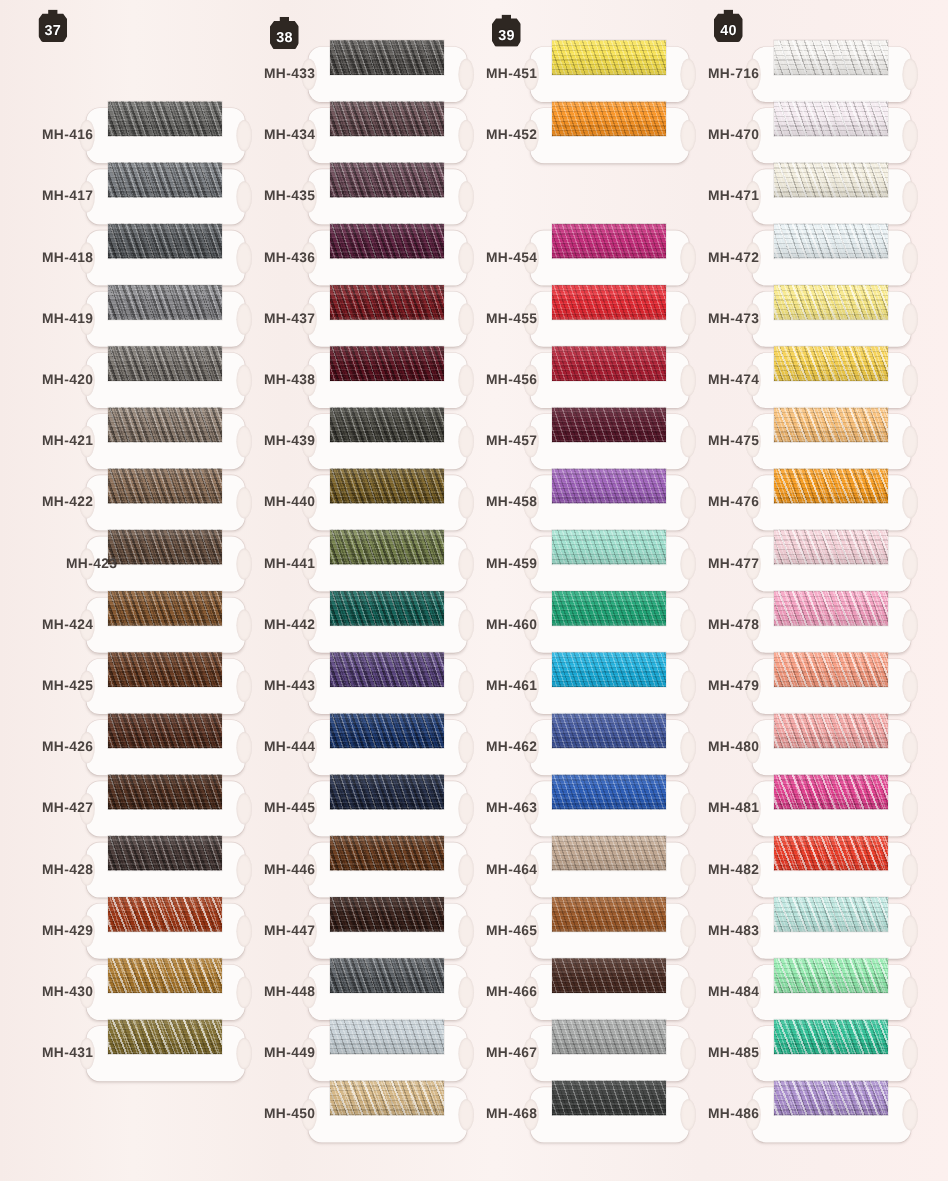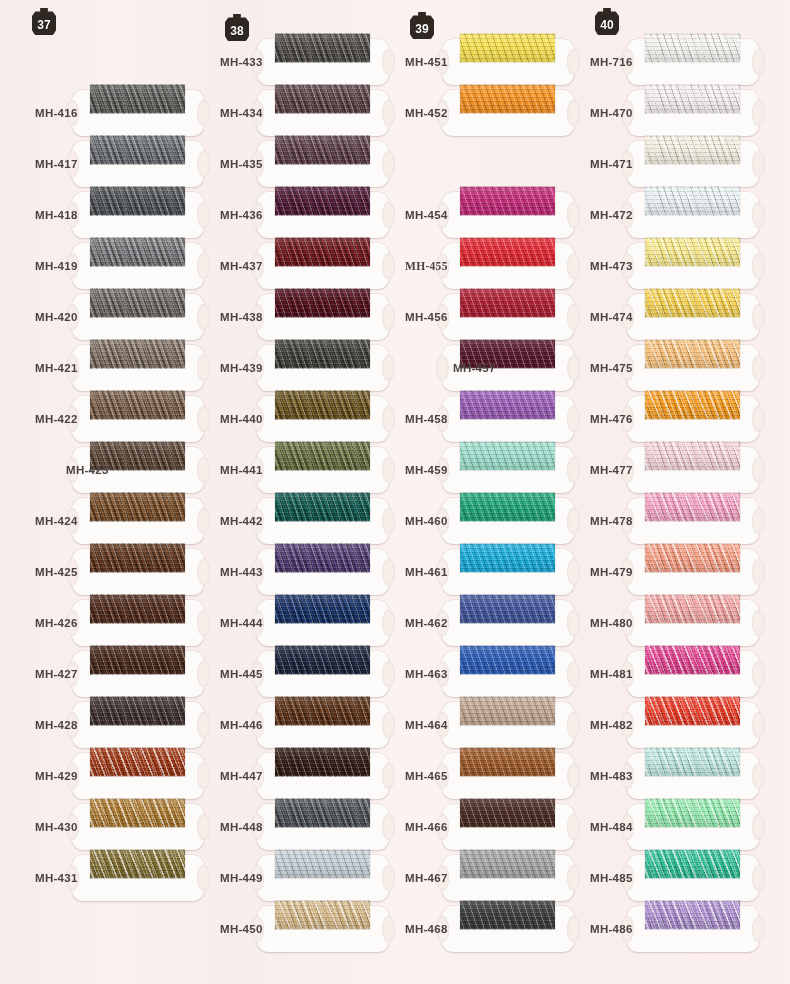--- a/index.html
+++ b/index.html
@@ -237,21 +237,21 @@
       </div>
       <div class="row" style="top: 444.5px; height: 51px;">
         <div class="card" style="left: 72px; width: 132px; height: 46px; top: 50%; margin-top: -23px;"></div>
         <div class="swatch heather" title="MH-423" style="left: 90px; width: 95px; height: 29px; margin-top: -14.5px;">
           <div class="base" style="background: rgb(107, 82, 65);"></div>
           <div class="blend"></div>
           <div class="twist"></div>
           <div class="strands"></div>
           <div class="sheen"></div>
         </div>
-        <div class="label" style="left: 46px; padding-left: 20px;">MH-423</div>
+        <div class="label" style="left: 35px; padding-left: 20px;">MH-423</div>
       </div>
       <div class="row" style="top: 495.5px; height: 51px;">
         <div class="card" style="left: 72px; width: 132px; height: 46px; top: 50%; margin-top: -23px;"></div>
         <div class="swatch heather" title="MH-424" style="left: 90px; width: 95px; height: 29px; margin-top: -14.5px;">
           <div class="base" style="background: rgb(138, 90, 48);"></div>
           <div class="blend"></div>
           <div class="twist"></div>
           <div class="strands"></div>
           <div class="sheen"></div>
         </div>
@@ -566,21 +566,21 @@
       <div class="row" style="top: 189.5px; height: 51px;">
         <div class="card" style="left: 72px; width: 132px; height: 46px; top: 50%; margin-top: -23px;"></div>
         <div class="swatch" title="MH-454" style="left: 90px; width: 95px; height: 29px; margin-top: -14.5px;">
           <div class="base" style="background: rgb(196, 42, 121);"></div>
           <div class="twist"></div>
           <div class="strands"></div>
           <div class="sheen"></div>
         </div>
         <div class="label" style="left: 35px;">MH-454</div>
       </div>
-      <div class="row" style="top: 240.5px; height: 51px; font-family: Liberation Serif, serif;">
+      <div class="row" style="top: 240.5px; height: 51px;">
         <div class="card" style="left: 72px; width: 132px; height: 46px; top: 50%; margin-top: -23px;"></div>
         <div class="swatch" title="MH-455" style="left: 90px; width: 95px; height: 29px; margin-top: -14.5px;">
           <div class="base" style="background: rgb(229, 40, 50);"></div>
           <div class="twist"></div>
           <div class="strands"></div>
           <div class="sheen"></div>
         </div>
         <div class="label" style="left: 35px;">MH-455</div>
       </div>
       <div class="row" style="top: 291.5px; height: 51px;">
@@ -594,21 +594,21 @@
         <div class="label" style="left: 35px;">MH-456</div>
       </div>
       <div class="row" style="top: 342.5px; height: 51px;">
         <div class="card" style="left: 72px; width: 132px; height: 46px; top: 50%; margin-top: -23px;"></div>
         <div class="swatch" title="MH-457" style="left: 90px; width: 95px; height: 29px; margin-top: -14.5px;">
           <div class="base" style="background: rgb(89, 24, 43);"></div>
           <div class="twist"></div>
           <div class="strands"></div>
           <div class="sheen"></div>
         </div>
-        <div class="label" style="left: 35px; margin-left: 48px;">MH-457</div>
+        <div class="label" style="left: 35px;">MH-457</div>
       </div>
       <div class="row" style="top: 393.5px; height: 51px;">
         <div class="card" style="left: 72px; width: 132px; height: 46px; top: 50%; margin-top: -23px;"></div>
         <div class="swatch" title="MH-458" style="left: 90px; width: 95px; height: 29px; margin-top: -14.5px;">
           <div class="base" style="background: rgb(156, 95, 184);"></div>
           <div class="twist"></div>
           <div class="strands"></div>
           <div class="sheen"></div>
         </div>
         <div class="label" style="left: 35px;">MH-458</div>

